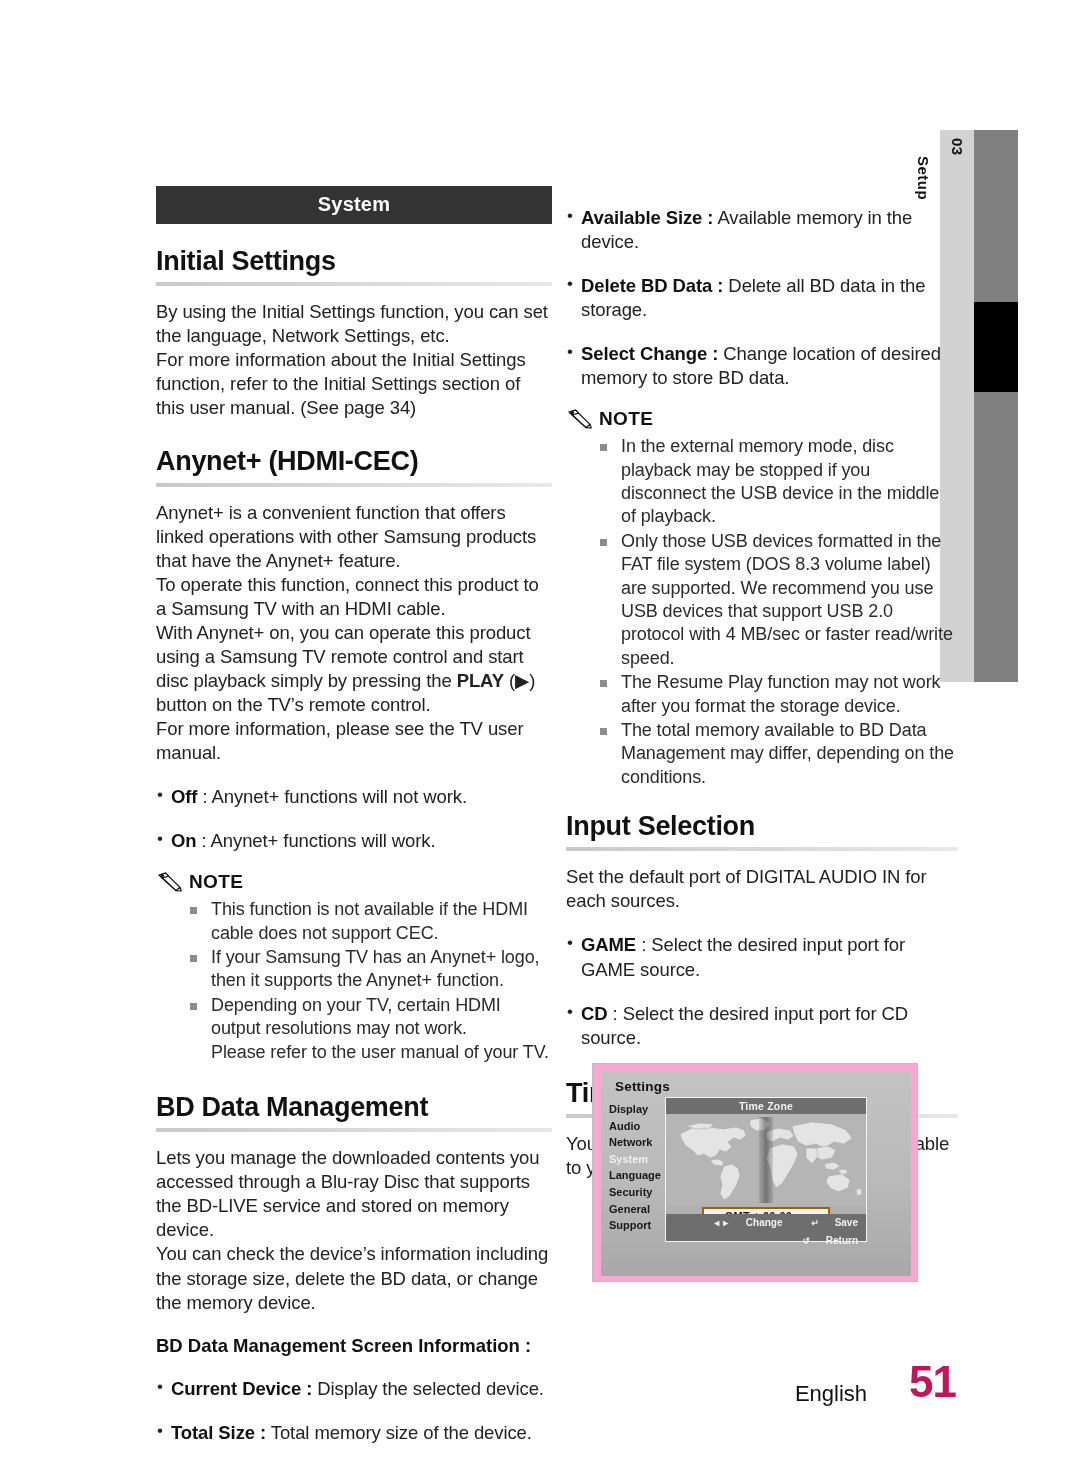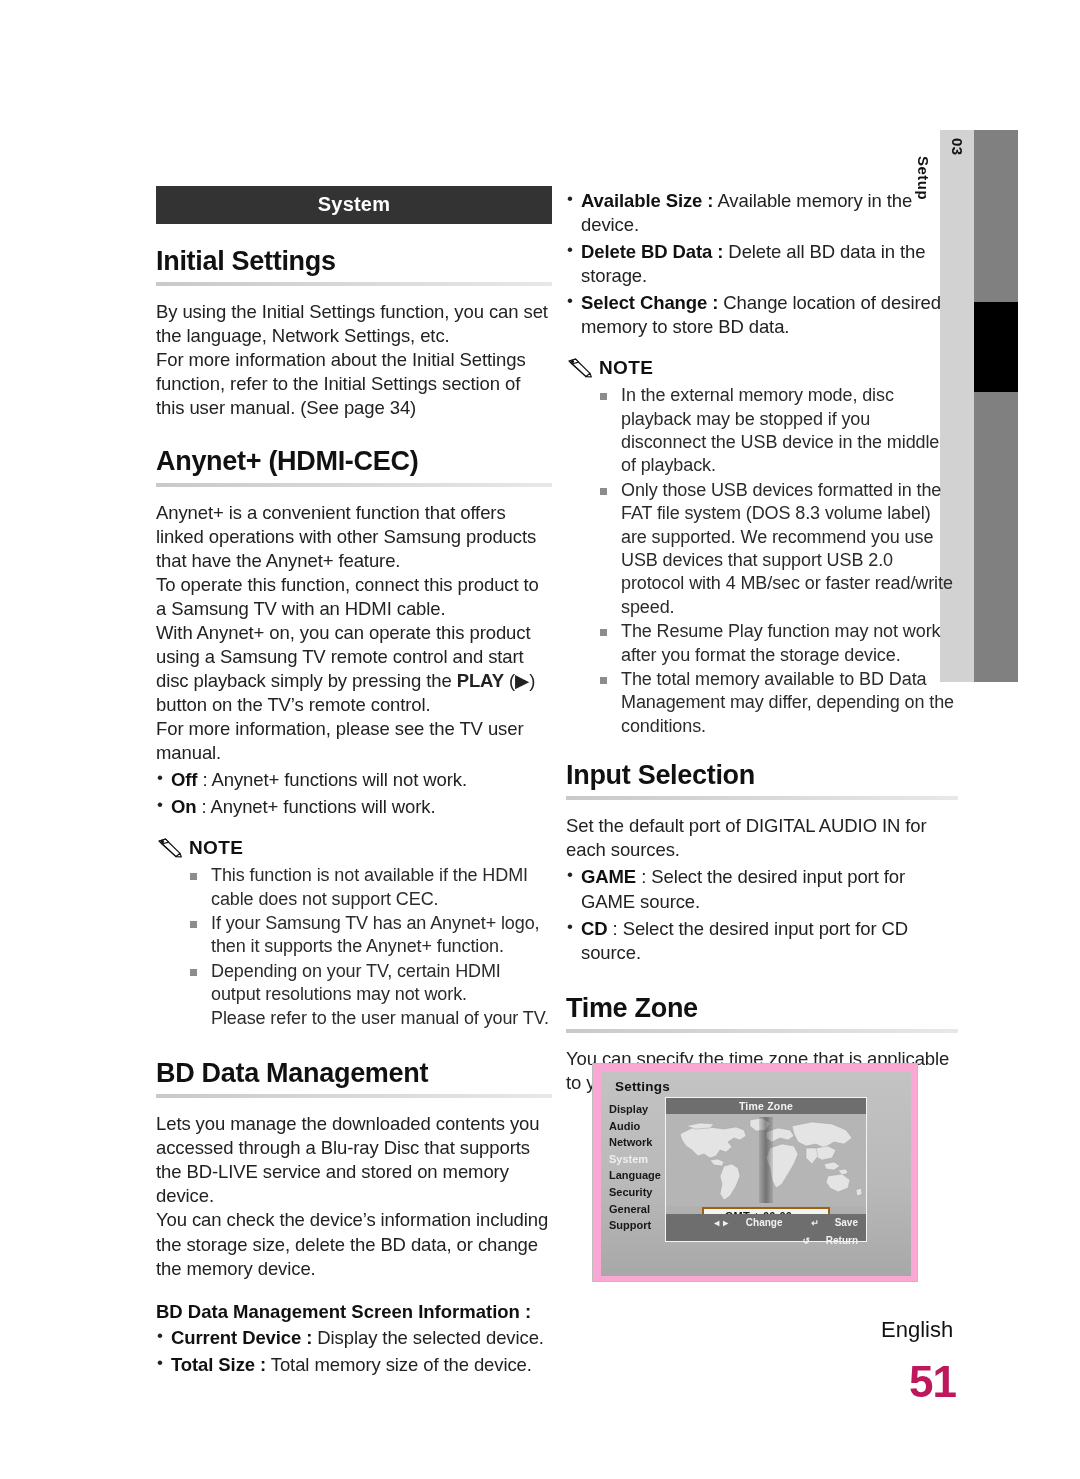--- a/index.html
+++ b/index.html
@@ -119,21 +119,21 @@
     list-style: none;
     margin: 0;
     padding: 0;
   }
   ul.bullets > li {
     font-size: 18.5px;
     line-height: 1.30;
     color: #222;
     position: relative;
     padding-left: 15px;
-    margin-top: 3px;
+    margin-top: 20px;
     letter-spacing: -0.1px;
   }
   ul.bullets > li::before {
     content: "\2022";
     position: absolute;
     left: 1px;
     top: -1px;
     font-size: 17px;
   }
   ul.bullets b { font-weight: bold; color: #111; }
@@ -306,23 +306,22 @@
   }
   .tv-panel-foot span { margin-left: 13px; }
   .tv-panel-foot .key { font-size: 9px; }
 
   
   .footer {
     position: absolute;
     right: 124px;
     bottom: 72px;
     display: flex;
-    align-items: flex-start;
+    align-items: flex-end;
     gap: 14px;
-    flex-direction: column;
   }
   .footer-lang { font-size: 22px; color: #111; }
   .footer-page { font-size: 44px; font-weight: bold; color: #be185d; letter-spacing: -1px; margin-left: 28px; }
 </style>
 </head>
 <body>
 
 <div class="page">
 
   <div class="side-tab">

